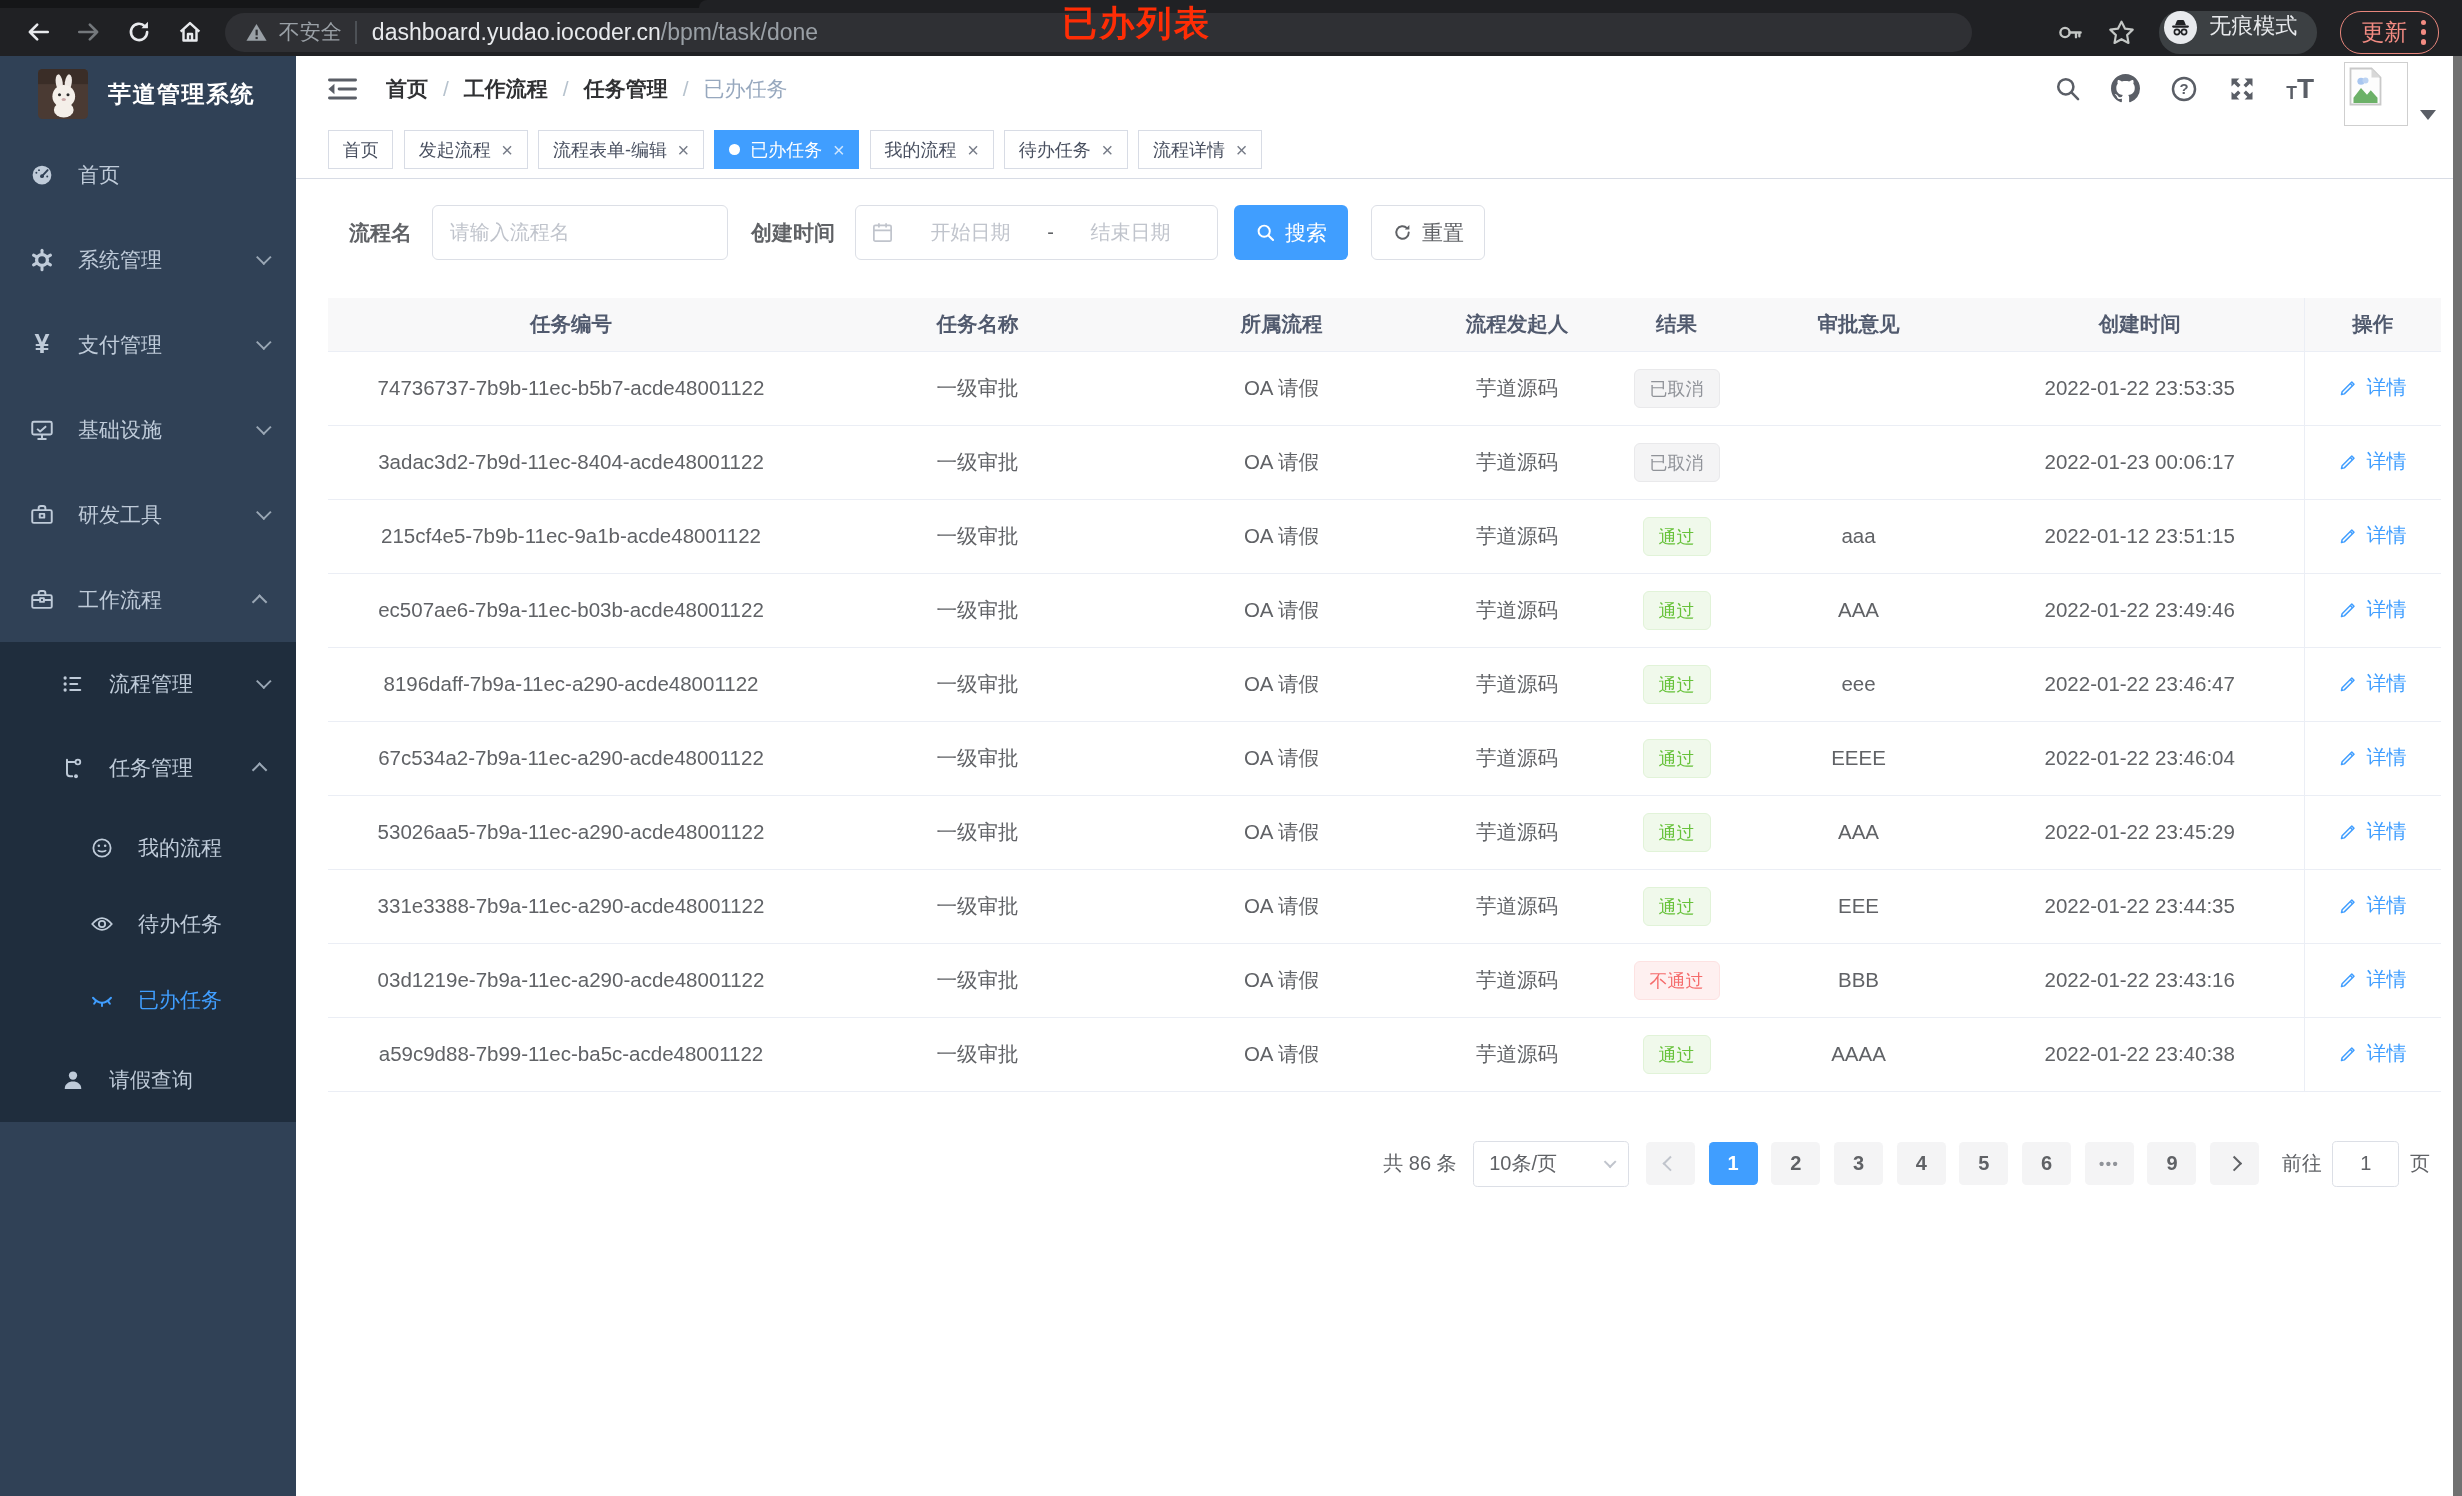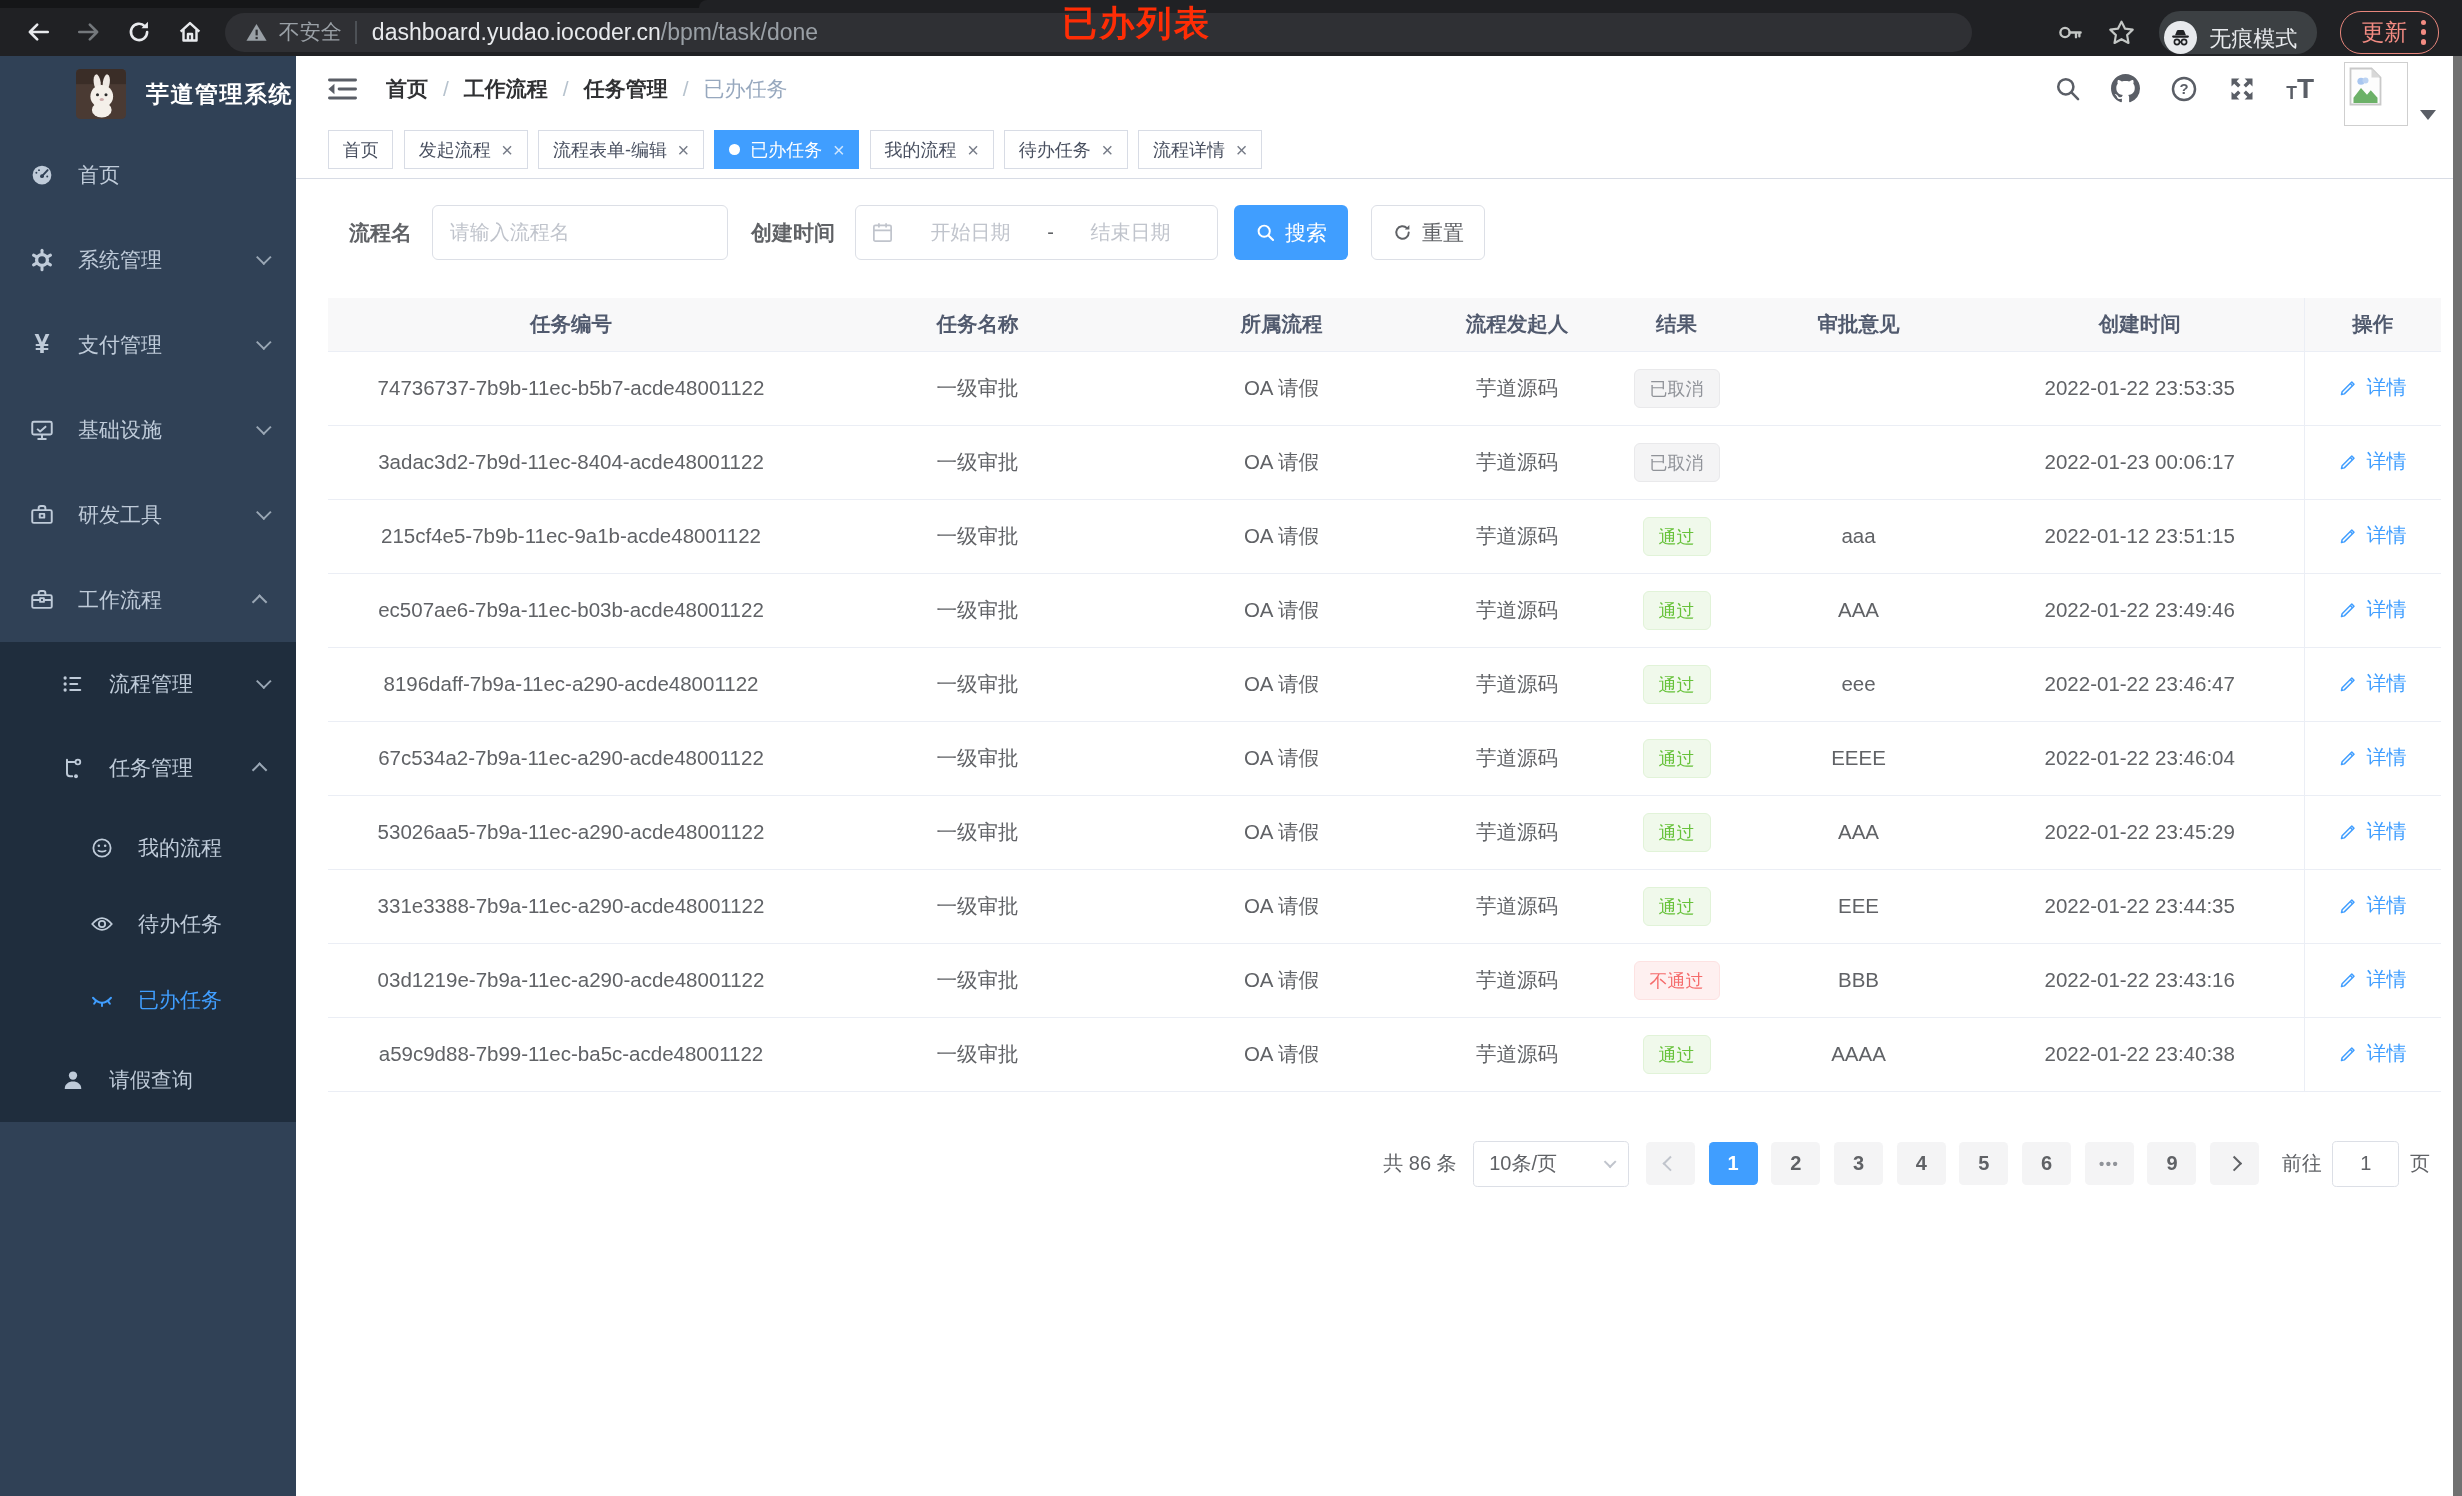--- a/index.html
+++ b/index.html
@@ -12,34 +12,34 @@
 .tabstrip{position:absolute;top:0;left:0;right:0;height:7.6px;background:#151618}
 .tabstrip-active{position:absolute;top:0;left:699px;right:0;height:7.6px;background:#202124;border-radius:9px 0 0 0}
 .toolbar{position:absolute;top:7.6px;left:0;right:0;height:49px;display:flex;align-items:center;padding:0 16.7px}
 .navbtn{width:43px;height:43px;border-radius:50%;display:flex;align-items:center;justify-content:center;flex:none;margin-right:7.6px}
 .omnibox{height:39px;flex:0 1 1747px;min-width:0;background:#2f3034;border-radius:20px;display:flex;align-items:center;padding:0 20px;margin-left:6px}
 .sec-text{color:#9aa0a6;font-size:21px;margin:0 13.7px 0 10.6px;white-space:nowrap}
 .ob-div{width:1.5px;height:23px;background:#4d5156;margin-right:15px}
 .url{font-size:23px;color:#e8eaed;white-space:nowrap;overflow:hidden}
 .url .path{color:#9aa0a6}
 .right-ctl{margin-left:auto;display:flex;align-items:center;gap:23px;padding-right:6px}
-.incog{height:43px;background:#3c4043;border-radius:21px;display:flex;align-items:flex-end;gap:12px;padding:0 20px 0 5.3px;color:#e8eaed;font-size:22px;white-space:nowrap}
+.incog{height:43px;background:#3c4043;border-radius:21px;display:flex;align-items:flex-start;gap:12px;padding:0 20px 0 5.3px;color:#e8eaed;font-size:22px;white-space:nowrap}
 .incog-circle{width:33px;height:33px;border-radius:50%;background:#e8eaed;display:flex;align-items:center;justify-content:center}
 .update{height:43px;border:1.5px solid #e8867c;border-radius:21px;display:flex;align-items:center;gap:13.7px;padding:0 12px 0 20px;color:#f28b82;font-size:23px;white-space:nowrap}
 .kebab{display:flex;flex-direction:column;gap:4.6px}
 .kebab i{width:5.3px;height:5.3px;border-radius:50%;background:#f28b82}
 .annotation{position:absolute;left:1062px;top:0;font-size:35px;font-weight:700;color:#ff2d05;z-index:60;letter-spacing:2.3px;white-space:nowrap}
 
 
 .app{position:absolute;top:56px;left:0;right:0;bottom:0;display:flex}
 .right-band{position:absolute;top:56px;right:0;bottom:0;width:9px;background:#717171;z-index:55}
 
 
 .sidebar{width:296px;background:#304156;flex:none;overflow:hidden}
-.brand{height:76px;display:flex;align-items:center;padding-left:76px;gap:20px}
+.brand{height:76px;display:flex;align-items:center;padding-left:38px;gap:20px}
 .brand-logo{width:50px;height:50px;border-radius:4.6px;overflow:hidden;flex:none}
 .brand-title{color:#fff;font-size:23px;font-weight:700;letter-spacing:1.5px;white-space:nowrap}
 .mi{position:relative;display:flex;align-items:center;color:#bfcbd9;font-size:21px;cursor:pointer;white-space:nowrap}
 .mi .lab{margin-left:24px}
 .chev{width:11.4px;height:11.4px;border-right:2.3px solid #9aa7b5;border-bottom:2.3px solid #9aa7b5;position:absolute;right:29px;transform:rotate(45deg) translateY(-3px)}
 .chev.up{transform:rotate(-135deg) translateY(-3px)}
 .mi-l1{height:85px;padding-left:30px}
 .submenu{background:#1f2d3d}
 .mi-l2{height:84px;padding-left:61px}
 .mi-l3{height:76px;padding-left:90px}

